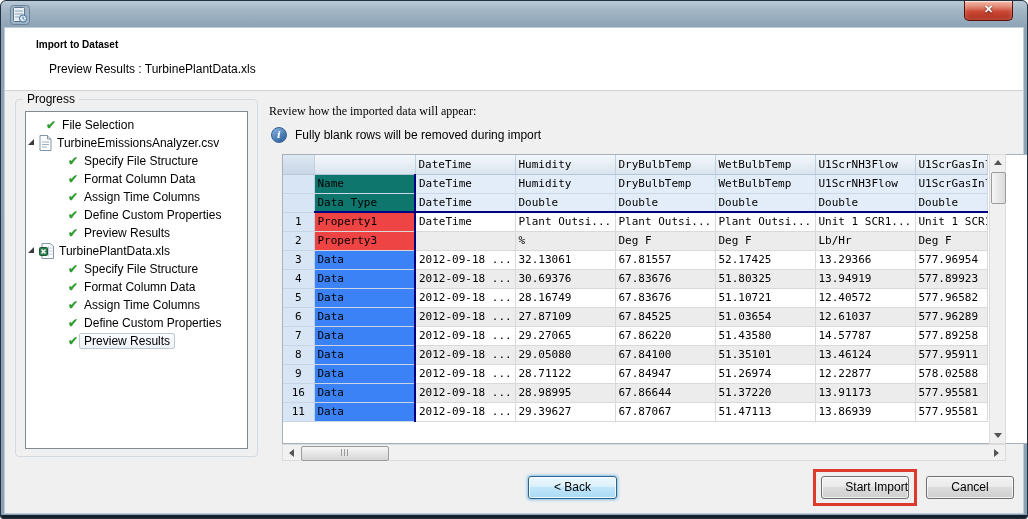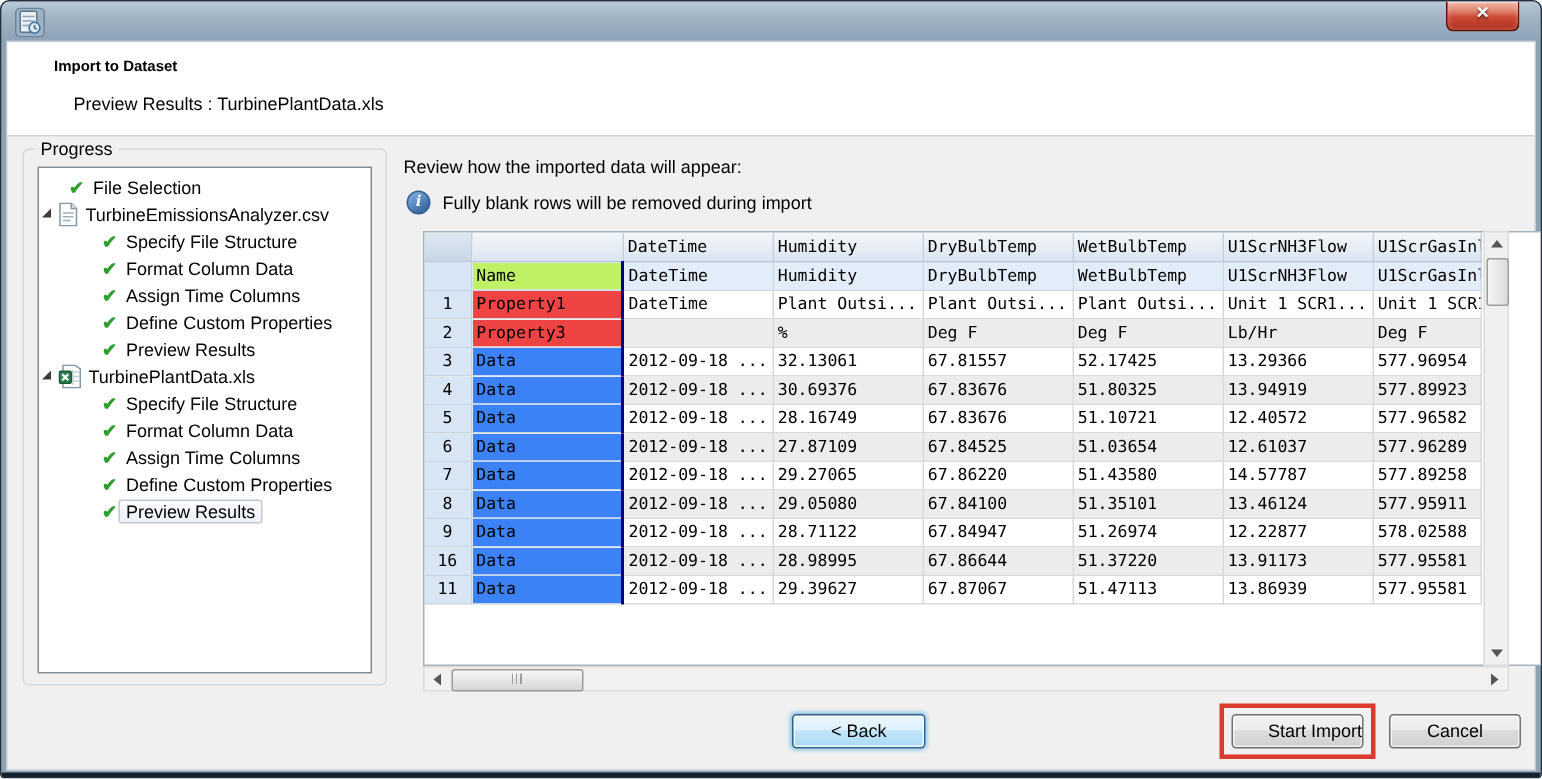--- a/index.html
+++ b/index.html
@@ -29,21 +29,21 @@
   .listbox{position:absolute;left:9px;top:11px;right:9px;bottom:7px;background:#fff;
     border:1px solid #82898f;overflow:hidden;padding-top:4px;}
   .tree-row{height:18px;display:flex;align-items:center;font-size:12px;white-space:nowrap;cursor:default;}
   .lv0{padding-left:2px;}.lv1{padding-left:20px;}.lv2{padding-left:42px;}
   .exp{width:0;height:0;border-bottom:6px solid #3b3b3b;border-left:6px solid transparent;margin:0 5px 2px 0;}
   .check{color:#2f9e2f;font-size:12px;font-weight:bold;margin-right:6px;}
   .ficon{margin-right:5px;display:inline-flex;}
   .tlabel.sel{border:1px solid #c0c8d1;border-radius:2px;padding:0 4px;margin-left:-5px;
     background:linear-gradient(#fafcfe,#edf2f8);}
   
-  .review{position:absolute;left:264px;top:76px;font-size:12px;}
+  .review{position:absolute;left:264px;top:76px;font-size:12px;font-family:Liberation Serif, serif;}
   .inforow{position:absolute;left:266px;top:99px;display:flex;align-items:center;font-size:12px;}
   .info-ic{width:14px;height:14px;border-radius:50%;margin-right:8px;flex:none;
     background:linear-gradient(145deg,#8cb6e6 0,#4a7cb5 60%,#2d5d97 100%);
     border:1px solid #35608f;color:#fff;font:italic bold 10px/14px "DejaVu Serif",serif;text-align:center;}
   
   .tablebox{position:absolute;left:277px;top:126px;width:724px;height:307px;}
   .grid{position:absolute;left:0;top:0;width:809px;height:290px;background:#fff;
     border:1px solid #a7b1bb;box-sizing:border-box;overflow:hidden;}
   table{border-collapse:collapse;table-layout:fixed;width:705px;
     font-family:"DejaVu Sans Mono","Liberation Mono",monospace;font-size:11px;}
@@ -52,21 +52,21 @@
   th{background:linear-gradient(180deg,#f3f7fb 0,#e2eaf3 70%,#d9e4ef 100%);
     border-right:1px solid #c2cfdd;border-bottom:1px solid #b7c6d7;}
   th.corner{background:linear-gradient(180deg,#dee8f2,#c8d6e6);}
   td{border-right:1px solid #d9d9d9;border-bottom:1px solid #d9d9d9;background:#fff;}
   td.num{background:#d8e5f4;border-right:1px solid #c0d0e2;border-bottom:1px solid #c8d5e5;
     text-align:center;padding:0 2px;}
   td.lbl{border-right:2px solid #000080;}
   td.lbl-blue{background:#3b82f6;border-bottom:1px solid #c8d5e5;}
   td.lbl-plain{background:#ef4444;}
   tr.meta td.c{background:#e3edf9;border-color:#ccd9e8;}
-  tr.meta td.lbl{background:#bef264;border-bottom:1px solid #ccd9e8;margin-left:24px;}
+  tr.meta td.lbl{background:#0f766e;border-bottom:1px solid #ccd9e8;margin-left:24px;}
   tr.dtype td.c,tr.dtype td.lbl{border-bottom:2px solid #000080;}
   tr.band-g td.c{background:#ececec;}
   tr.band-w td.c{background:#fff;}
   
   .vsb{position:absolute;right:0;top:0;width:17px;height:290px;background:#f0f0f0;
     border:1px solid #dcdcdc;box-sizing:border-box;}
   .hsb{position:absolute;left:0;bottom:0;width:724px;height:17px;background:#f1f1f1;
     border:1px solid #dcdcdc;box-sizing:border-box;}
   .sb-thumb-v{position:absolute;left:1px;top:17px;width:13px;height:30px;border:1px solid #9b9b9b;
     border-radius:2px;background:linear-gradient(90deg,#f6f6f6,#dadada);}
@@ -228,20 +228,30 @@
               <tr class="meta">
                 <td class="num"></td>
                 <td class="lbl lbl-blue">Name</td>
                 <td class="c">DateTime</td>
                 <td class="c">Humidity</td>
                 <td class="c">DryBulbTemp</td>
                 <td class="c">WetBulbTemp</td>
                 <td class="c">U1ScrNH3Flow</td>
                 <td class="c">U1ScrGasInl</td>
               </tr>
+              <tr class="meta dtype">
+                <td class="num"></td>
+                <td class="lbl lbl-blue">Data Type</td>
+                <td class="c">DateTime</td>
+                <td class="c">Double</td>
+                <td class="c">Double</td>
+                <td class="c">Double</td>
+                <td class="c">Double</td>
+                <td class="c">Double</td>
+              </tr>
               <tr class="band-w">
                 <td class="num">1</td>
                 <td class="lbl lbl-plain">Property1</td>
                 <td class="c">DateTime</td>
                 <td class="c">Plant Outsi...</td>
                 <td class="c">Plant Outsi...</td>
                 <td class="c">Plant Outsi...</td>
                 <td class="c">Unit 1 SCR1...</td>
                 <td class="c">Unit 1 SCR1</td>
               </tr>

